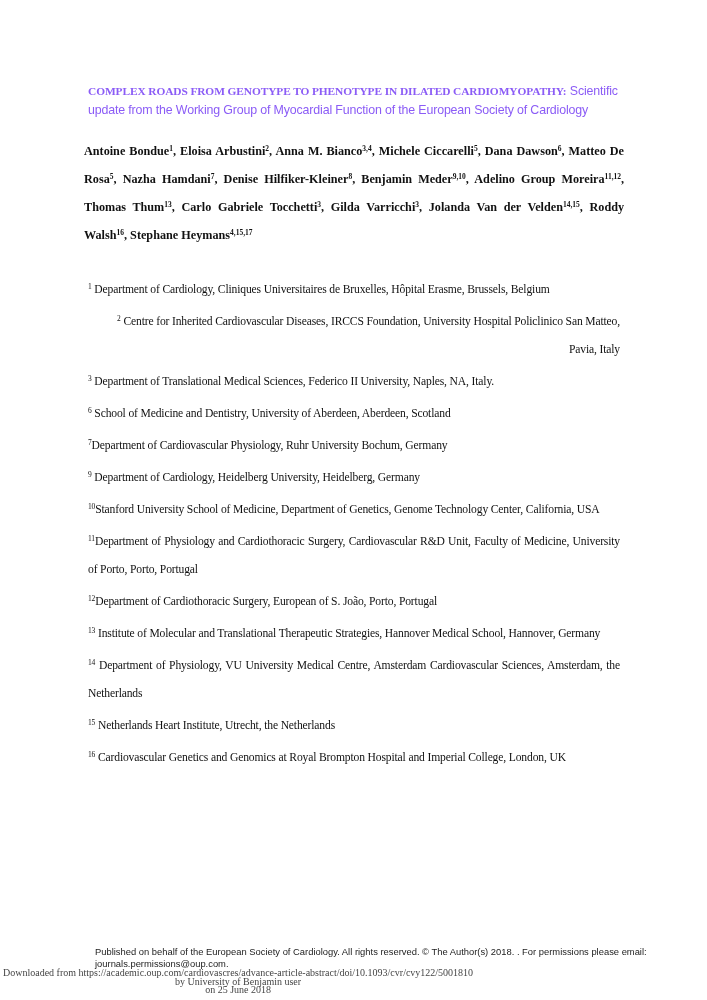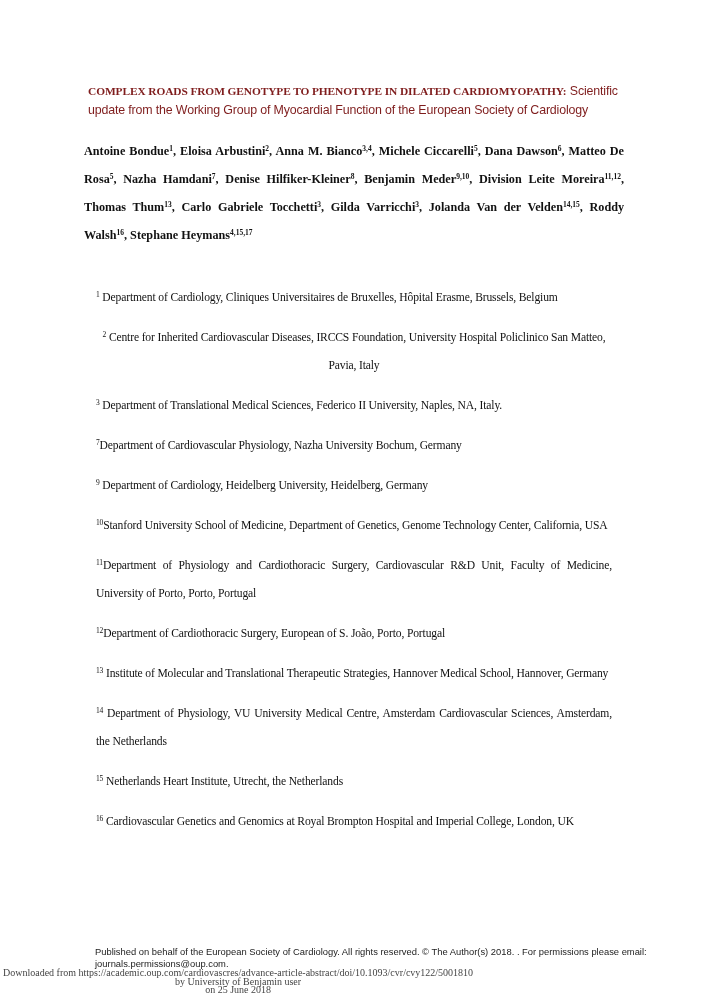--- a/index.html
+++ b/index.html
@@ -20,21 +20,21 @@
       width: 707px;
       height: 1000px;
     }
     .title {
       position: absolute;
       left: 88px;
       top: 82px;
       width: 560px;
       font-size: 12.6px;
       line-height: 19px;
-      color: #7f1d1d;
+      color: #8b5cf6;
     }
     .title .bold-part {
       font-family: "Liberation Serif", "DejaVu Serif", serif;
       font-weight: bold;
       font-size: 11.4px;
       letter-spacing: -0.1px;
     }
     .title .plain-part {
       font-family: "Liberation Sans", "DejaVu Sans", sans-serif;
       font-size: 12.4px;
@@ -61,21 +61,21 @@
       position: absolute;
       left: 84px;
       top: 272px;
       width: 540px;
       font-family: "Liberation Serif", "DejaVu Serif", serif;
       font-size: 11.6px;
       line-height: 28px;
       color: #111;
     }
     .affil {
-      margin: 12px;
+      margin: 4px;
       text-align: justify;
       letter-spacing: -0.15px;
     }
     .footer-note {
       position: absolute;
       left: 88px;
       top: 946px;
       width: 580px;
       font-family: "Liberation Sans", "DejaVu Sans", sans-serif;
       font-size: 9.4px;
@@ -107,34 +107,35 @@
   <div class="authors">
     <span><span>Antoine Bondue</span><sup>1</sup></span>,
     <span><span>Eloisa Arbustini</span><sup>2</sup></span>,
     <span><span>Anna M. Bianco</span><sup>3,4</sup></span>,
     <span><span>Michele Ciccarelli</span><sup>5</sup></span>,
     <span><span>Dana Dawson</span><sup>6</sup></span>,
     <span><span>Matteo De Rosa</span><sup>5</sup></span>,
     <span><span>Nazha Hamdani</span><sup>7</sup></span>,
     <span><span>Denise Hilfiker-Kleiner</span><sup>8</sup></span>,
     <span><span>Benjamin Meder</span><sup>9,10</sup></span>,
-    <span><span>Division Leite Moreira</span><sup>11,12</sup></span>,
+    <span><span>Adelino Group Moreira</span><sup>11,12</sup></span>,
     <span><span>Thomas Thum</span><sup>13</sup></span>,
     <span><span>Carlo Gabriele Tocchetti</span><sup>3</sup></span>,
     <span><span>Gilda Varricchi</span><sup>3</sup></span>,
     <span><span>Jolanda Van der Velden</span><sup>14,15</sup></span>,
     <span><span>Roddy Walsh</span><sup>16</sup></span>,
     <span><span>Stephane Heymans</span><sup>4,15,17</sup></span>
   </div>
 
   <div class="affiliations">
     <p class="affil"><sup>1</sup><span> Department of Cardiology, Cliniques Universitaires de Bruxelles, Hôpital Erasme, Brussels, Belgium</span></p>
-    <p class="affil" style="text-align:center"><sup>2</sup><span> Centre for Inherited Cardiovascular Diseases, IRCCS Foundation, University Hospital Policlinico San Matteo, Pavia, Italy</span></p>
+    <p class="affil" style="text-align:right"><sup>2</sup><span> Centre for Inherited Cardiovascular Diseases, IRCCS Foundation, University Hospital Policlinico San Matteo, Pavia, Italy</span></p>
     <p class="affil"><sup>3</sup><span> Department of Translational Medical Sciences, Federico II University, Naples, NA, Italy.</span></p>
-    <p class="affil"><sup>7</sup><span>Department of Cardiovascular Physiology, Nazha University Bochum, Germany</span></p>
+    <p class="affil"><sup>6</sup><span> School of Medicine and Dentistry, University of Aberdeen, Aberdeen, Scotland</span></p>
+    <p class="affil"><sup>7</sup><span>Department of Cardiovascular Physiology, Ruhr University Bochum, Germany</span></p>
     <p class="affil"><sup>9</sup><span> Department of Cardiology, Heidelberg University, Heidelberg, Germany</span></p>
     <p class="affil"><sup>10</sup><span>Stanford University School of Medicine, Department of Genetics, Genome Technology Center, California, USA</span></p>
     <p class="affil"><sup>11</sup><span>Department of Physiology and Cardiothoracic Surgery, Cardiovascular R&amp;D Unit, Faculty of Medicine, University of Porto, Porto, Portugal</span></p>
     <p class="affil"><sup>12</sup><span>Department of Cardiothoracic Surgery, European of S. João, Porto, Portugal</span></p>
     <p class="affil"><sup>13</sup><span> Institute of Molecular and Translational Therapeutic Strategies, Hannover Medical School, Hannover, Germany</span></p>
     <p class="affil"><sup>14</sup><span> Department of Physiology, VU University Medical Centre, Amsterdam Cardiovascular Sciences, Amsterdam, the Netherlands</span></p>
     <p class="affil"><sup>15</sup><span> Netherlands Heart Institute, Utrecht, the Netherlands</span></p>
     <p class="affil"><sup>16</sup><span> Cardiovascular Genetics and Genomics at Royal Brompton Hospital and Imperial College, London, UK</span></p>
   </div>
 

